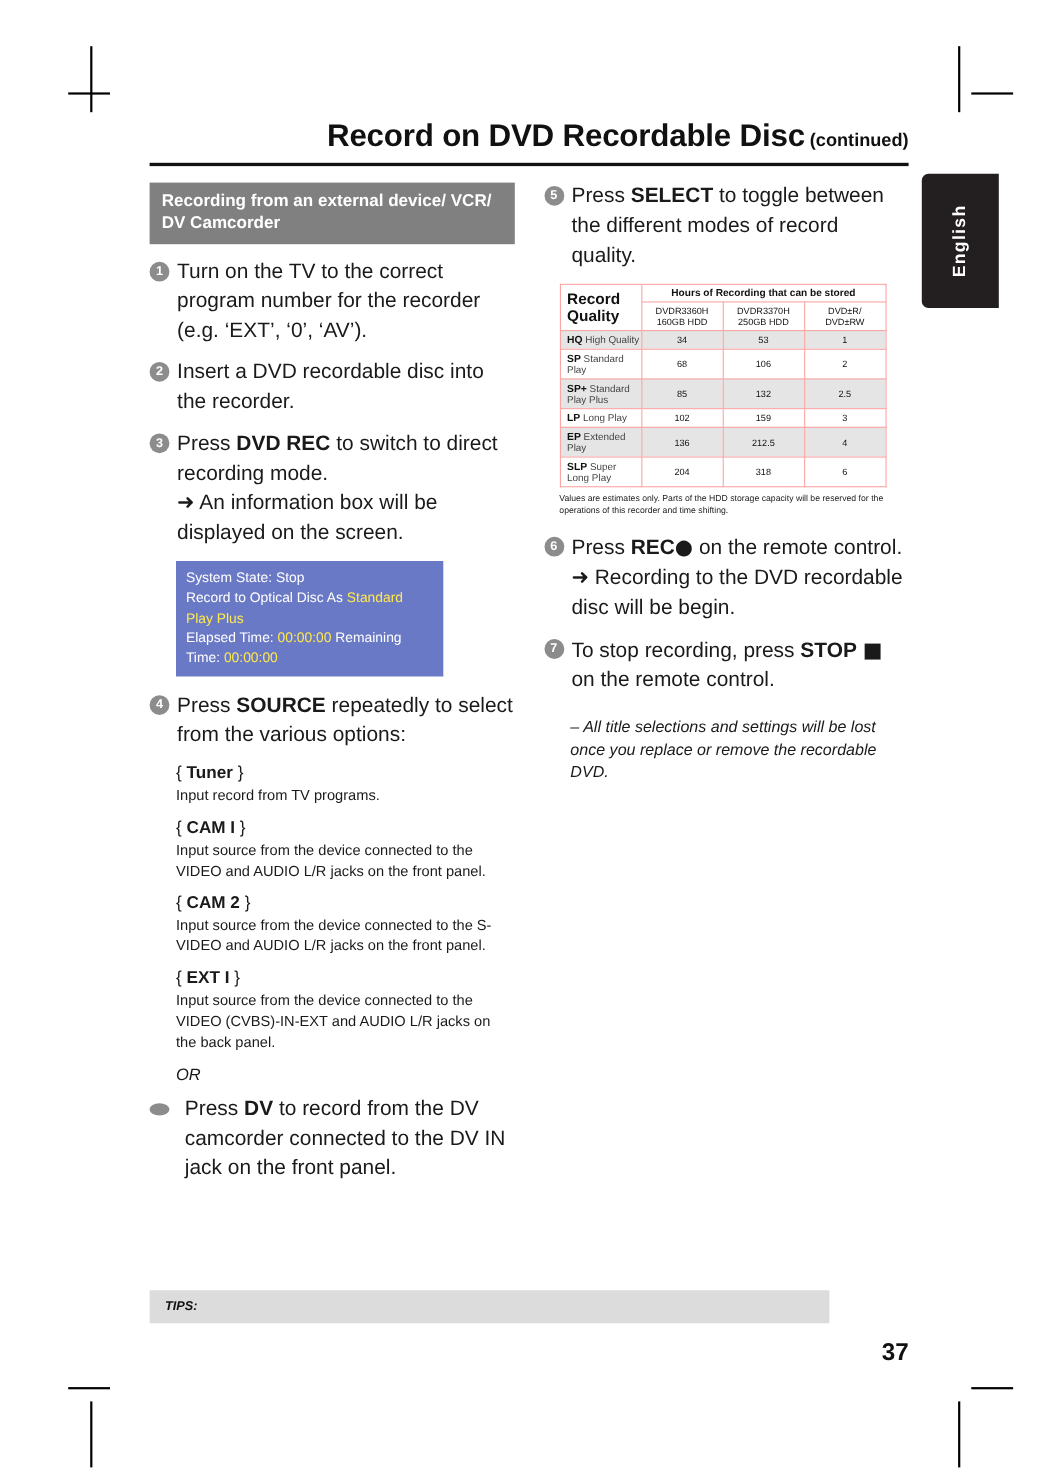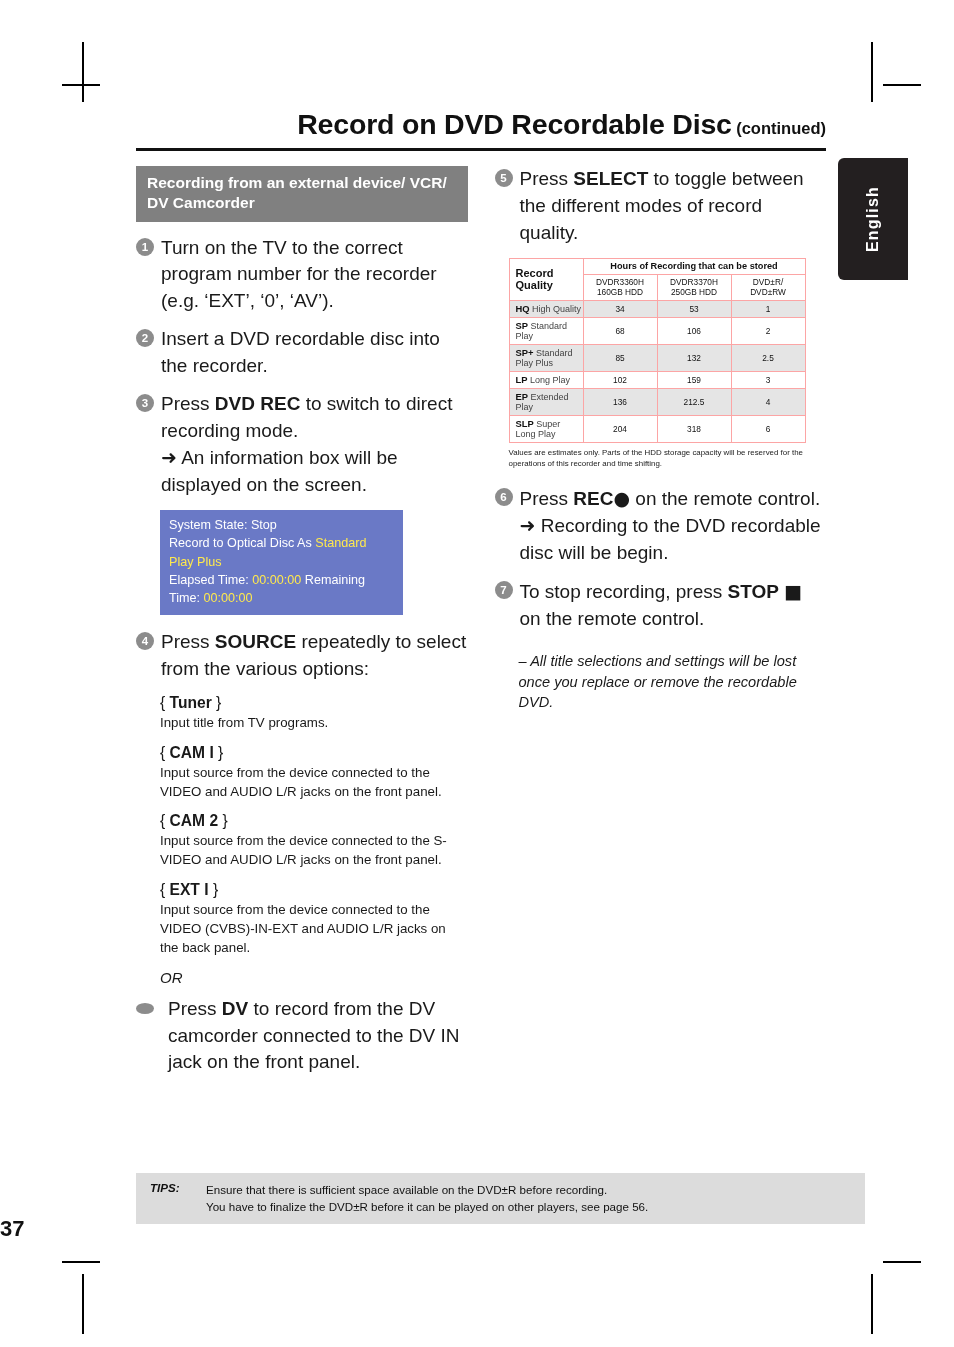--- a/index.html
+++ b/index.html
@@ -169,21 +169,21 @@
     border: 1px solid #fca5a5;
     font-size: 8.3px;
     text-align: center;
     padding: 2.5px 1px;
     font-weight: normal;
     color: #111;
   }
   table.rec th.hdr-left {
     text-align: left;
     padding-left: 6px;
-    font-size: 11px;
+    font-size: 14px;
     font-weight: bold;
   }
   table.rec th.hdr-right {
     font-size: 9.2px;
     font-weight: bold;
   }
   table.rec td.qual {
     text-align: left;
     padding-left: 6px;
     font-size: 9px;
@@ -211,21 +211,21 @@
     line-height: 1.42;
     margin: 22px 0 0 24px;
   }
   .editnote b { font-weight: bold; }
 
   
   .tips {
     position: absolute;
     left: 136px;
     top: 1173px;
-    width: 729px;
+    width: 618px;
     background: #dcdcdc;
     display: flex;
     padding: 8px 0 9px 14px;
   }
   .tips-label {
     font-style: italic;
     font-weight: bold;
     font-size: 11.6px;
     flex: 0 0 56px;
     color: #111;
@@ -233,21 +233,21 @@
   .tips-lines {
     font-size: 11.6px;
     line-height: 1.48;
     color: #111;
   }
   .pageno {
     position: absolute;
     left: 0;
     top: 1216px;
     width: 826px;
-    text-align: left;
+    text-align: right;
     font-size: 22px;
     font-weight: bold;
     color: #111;
   }
   .sym { font-family: "DejaVu Sans", sans-serif; }
 </style>
 </head>
 <body>
 
 <div class="crop v" style="left:82px;top:42px;"></div>
@@ -298,21 +298,21 @@
         <div><span>Elapsed Time: </span><span class="hl">00:00:00</span><span> Remaining Time: </span><span class="hl">00:00:00</span></div>
       </div>
 
       <div class="step">
         <div class="num">4</div>
         <div class="step-body">Press <b>SOURCE</b> repeatedly to select from the various options:</div>
       </div>
 
       <div class="opt">
         <div class="opt-title">{ <b>Tuner</b> }</div>
-        <div class="opt-desc">Input title from TV programs.</div>
+        <div class="opt-desc">Input record from TV programs.</div>
       </div>
 
       <div class="opt">
         <div class="opt-title">{ <b>CAM I</b> }</div>
         <div class="opt-desc">Input source from the device connected to the VIDEO and AUDIO L/R jacks on the front panel.</div>
       </div>
 
       <div class="opt">
         <div class="opt-title">{ <b>CAM 2</b> }</div>
         <div class="opt-desc">Input source from the device connected to the S-VIDEO and AUDIO L/R jacks on the front panel.</div>
@@ -408,19 +408,15 @@
         <div>– All title selections and settings will be lost once you replace or remove the recordable DVD.</div>
       </div>
 
 
     </div>
   </div>
 </div>
 
 <div class="tips">
   <div class="tips-label">TIPS:</div>
-  <div class="tips-lines">
-    <div>Ensure that there is sufficient space available on the DVD±R before recording.</div>
-    <div>You have to finalize the DVD±R before it can be played on other players, see page 56.</div>
-  </div>
 </div>
 
 <div class="pageno">37</div>
 
 </body></html>

